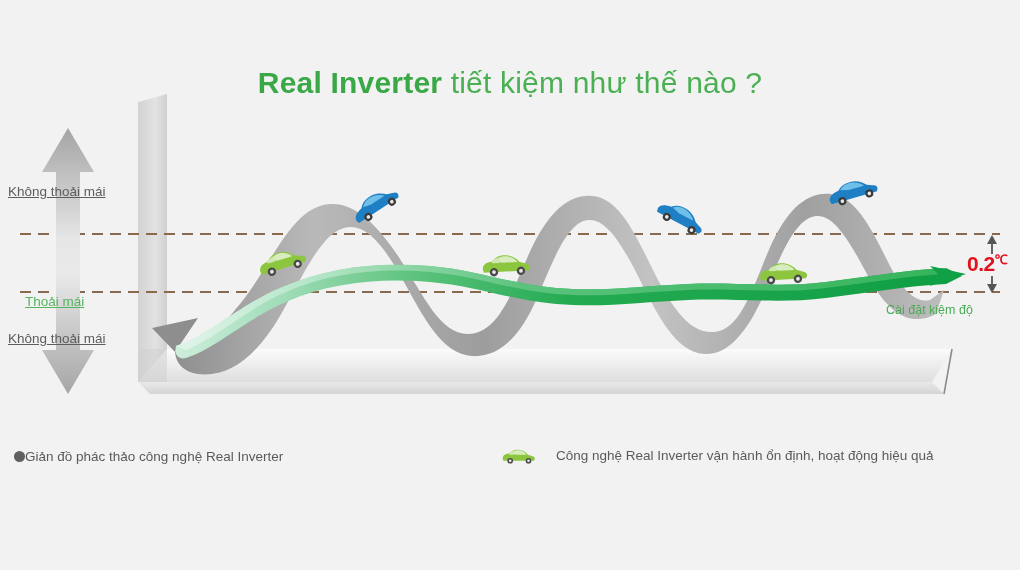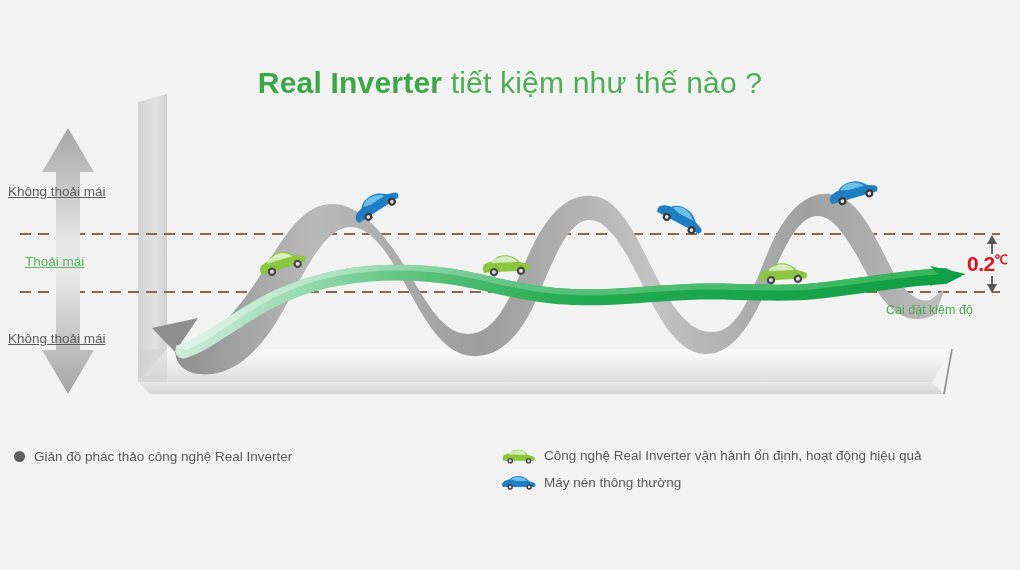--- a/index.html
+++ b/index.html
@@ -50,21 +50,21 @@
   }
 
   
   .axis-label {
     position: absolute;
     font-size: 13.5px;
     white-space: nowrap;
     text-decoration: underline;
   }
   .axis-label.gray { color: #5d5d5d; }
-  .axis-label.green { color: #56b45f; }
+  .axis-label.green { color: #56b45f; margin-top: 40px; }
   #lbl-top    { left: 8px;  top: 180px; }
   #lbl-mid    { left: 25px; top: 250px; }
   #lbl-bottom { left: 8px;  top: 327px; }
 
   
   #temp-delta {
     position: absolute;
     left: 967px;
     top: 249px;
     color: #e1121e;
@@ -83,39 +83,38 @@
     white-space: nowrap;
   }
 
   
   #legend-note {
     position: absolute;
     left: 14px;
     top: 445px;
     display: flex;
     align-items: center;
-    gap: 9px;
   }
   #legend-note .dot {
     width: 11px; height: 11px;
     border-radius: 50%;
     background: #606060;
     flex: none;
   }
   #legend-note .txt { font-size: 13.5px; color: #5a5a5a; white-space: nowrap; }
 
   #legend-series {
     position: absolute;
     left: 500px;
     top: 438px;
   }
   .legend-row {
     display: flex;
     align-items: center;
-    gap: 6px;
+    gap: 18px;
     height: 27px;
   }
   .legend-row .txt { font-size: 13.5px; color: #5a5a5a; white-space: nowrap; }
   .legend-row .car-ico { width: 38px; height: 22px; flex: none; }
 </style>
 </head>
 <body>
 
 <div id="stage">
 
@@ -339,26 +338,15 @@
         <path d="M4,16 C4,10 9,9 14,8 C18,3 24,2 30,3 C35,4 39,7 41,10 L47,12 C51,13 52,15 51,17 L50,19 L5,19 Z" fill="#8cc63f"></path>
         <path d="M16,8 C19,4 25,3 30,4 C34,5 37,7 39,10 L24,10 Z" fill="#d8ecc0"></path>
         <path d="M13,9 C15,6 18,5 21,5 L21,10 L14,10 Z" fill="#cfe8b3"></path>
         <circle cx="15" cy="19" r="4.2" fill="#4a4a4a"></circle>
           <circle cx="15" cy="19" r="1.9" fill="#eee"></circle>
         <circle cx="42" cy="19" r="4.2" fill="#4a4a4a"></circle>
           <circle cx="42" cy="19" r="1.9" fill="#eee"></circle>
       </svg>
       <span class="txt">Công nghệ Real Inverter vận hành ổn định, hoạt động hiệu quả</span>
     </div>
-    <div class="legend-row">
-      <svg class="car-ico" viewBox="0 0 56 24">
-        <path d="M3,15 C3,10 8,8 14,7 C18,2 25,1 31,2 C36,3 40,6 43,9 L48,11 C52,12 53,14 52,16 L51,18 L4,18 Z" fill="#1f7fc4"></path>
-        <path d="M16,7 C19,3 25,2 30,3 C34,4 38,6 40,9 L24,9 Z" fill="#6fc0e8"></path>
-        <circle cx="15" cy="18" r="4" fill="#3a3a3a"></circle>
-          <circle cx="15" cy="18" r="1.8" fill="#eee"></circle>
-        <circle cx="43" cy="18" r="4" fill="#3a3a3a"></circle>
-          <circle cx="43" cy="18" r="1.8" fill="#eee"></circle>
-      </svg>
-      <span class="txt">Máy nén thông thường</span>
-    </div>
   </div>
 
 </div>
 
 </body></html>

